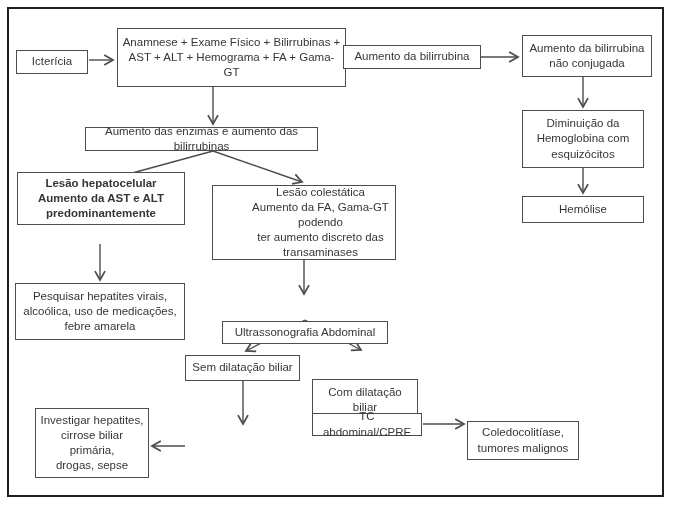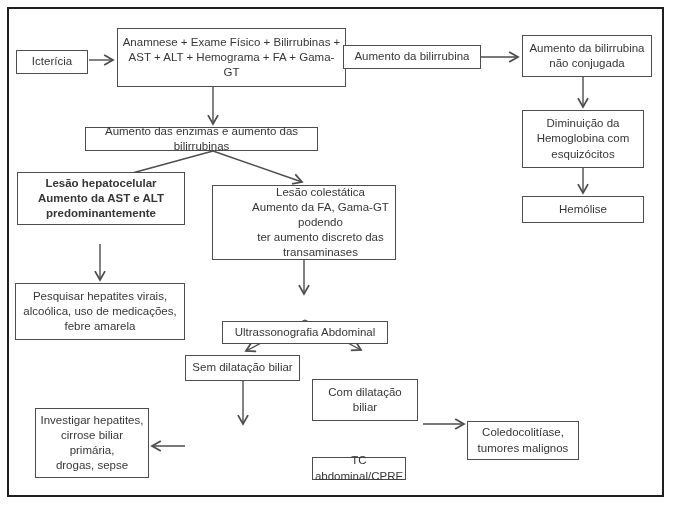--- a/index.html
+++ b/index.html
@@ -96,19 +96,19 @@
   <div class="node" style="left:212px; top:185px; width:184px; height:75px;padding-left:37px;">Lesão colestática
 Aumento da FA, Gama-GT podendo
 ter aumento discreto das
 transaminases</div>
   <div class="node" style="left:15px;  top:283px; width:170px; height:57px;">Pesquisar hepatites virais,
 alcoólica, uso de medicações,
 febre amarela</div>
   <div class="node" style="left:222px; top:297px; width:166px; height:23px;margin-top:24px;">Ultrassonografia Abdominal</div>
   <div class="node" style="left:185px; top:355px; width:115px; height:26px;">Sem dilatação biliar</div>
   <div class="node" style="left:312px; top:353px; width:106px; height:42px;margin-top:26px;">Com dilatação biliar</div>
-  <div class="node" style="left:312px; top:413px; width:94px; height:23px;margin-top:44px;">TC abdominal/CPRE</div>
+  <div class="node" style="left:312px; top:413px; width:110px; height:23px;">TC abdominal/CPRE</div>
   <div class="node" style="left:35px;  top:408px; width:114px; height:70px;">Investigar hepatites,
 cirrose biliar primária,
 drogas, sepse</div>
   <div class="node" style="left:467px; top:405px; width:112px; height:39px;margin-top:16px;">Coledocolitíase,
 tumores malignos</div>
 </div>
 
 </body></html>

